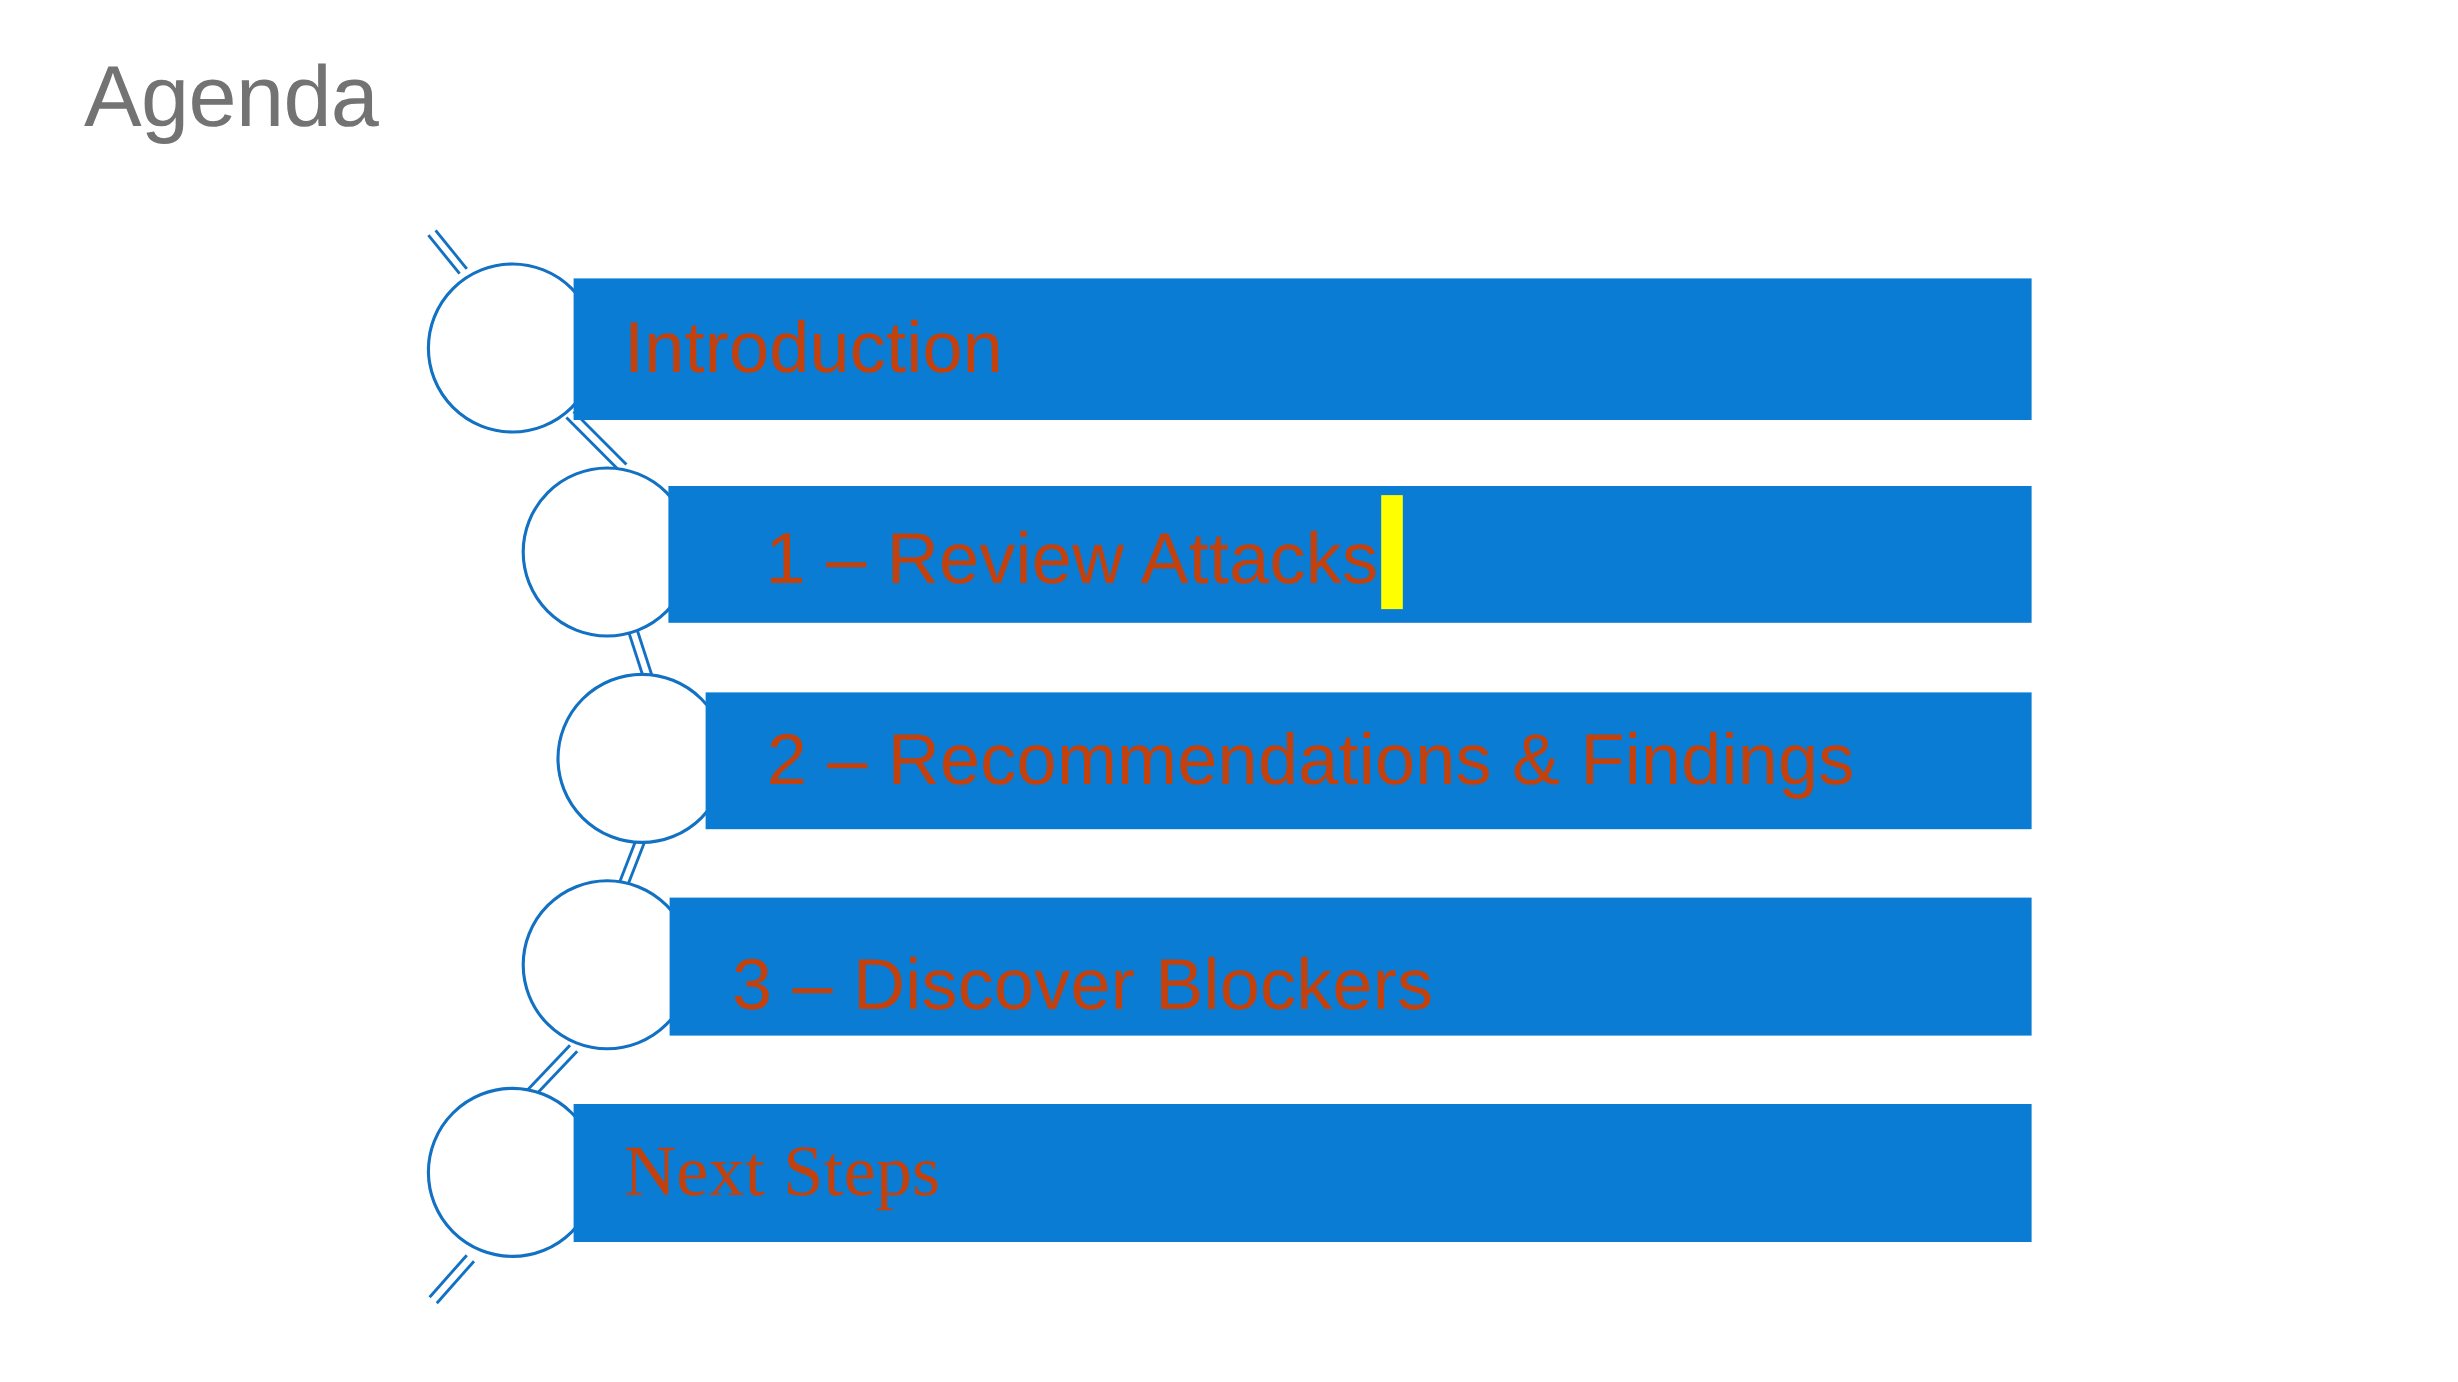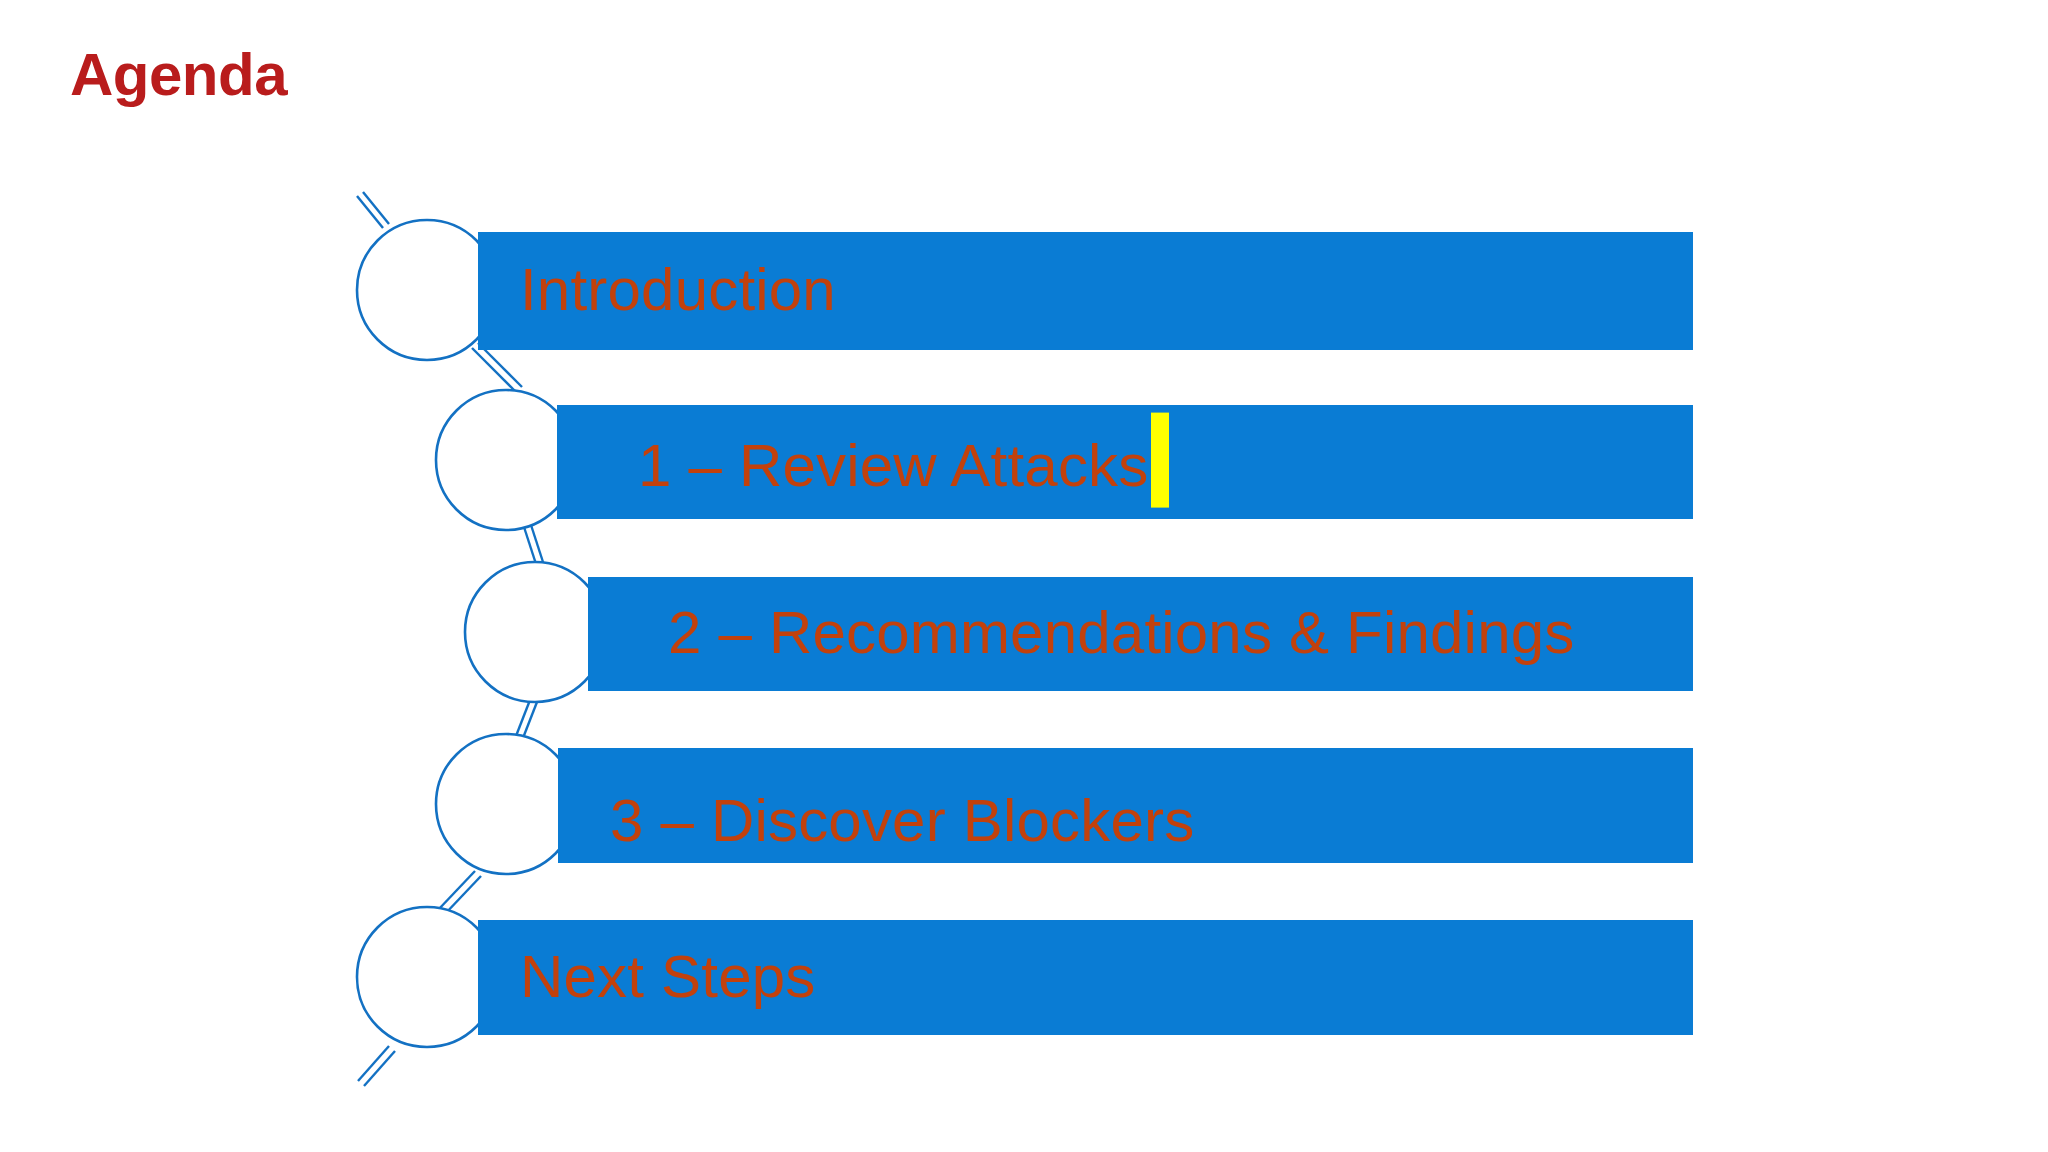--- a/index.html
+++ b/index.html
@@ -20,23 +20,23 @@
     width: 2048px;
     height: 1152px;
     background: #ffffff;
   }
 
   
   #slide-title {
     position: absolute;
     left: 70px;
     top: 40px;
-    font-size: 60px;
-    font-weight: 700;
-    color: #b91c1c;
+    font-size: 72px;
+    font-weight: 400;
+    color: #737373;
     letter-spacing: -0.5px;
     line-height: 1.15;
     white-space: nowrap;
   }
 
   
   #chain-layer {
     position: absolute;
     left: 0;
     top: 0;
@@ -146,23 +146,23 @@
   <div class="agenda-row" id="row-5">
     <div class="agenda-bar"></div>
   </div>
 
   <div class="agenda-row" id="lbl-1" style="left:478px; top:232px; width:1215px; height:118px;">
     <div class="agenda-label" style="left:42px;">Introduction</div>
   </div>
   <div class="agenda-row" id="lbl-2" style="left:586px; top:405px; width:1136px; height:114px;">
     <div class="agenda-label" style="left:52px;"><span>1 – Review Attacks</span><span class="text-cursor"></span></div>
   </div>
-  <div class="agenda-row" id="lbl-3" style="left:616px; top:577px; width:1105px; height:114px;">
+  <div class="agenda-row" id="lbl-3" style="left:587px; top:577px; width:1105px; height:114px;">
     <div class="agenda-label" style="left:52px;">2 – Recommendations &amp; Findings</div>
   </div>
   <div class="agenda-row" id="lbl-4" style="left:558px; top:748px; width:1135px; height:115px;margin-top:16px;">
     <div class="agenda-label" style="left:52px;">3 – Discover Blockers</div>
   </div>
-  <div class="agenda-row" id="lbl-5" style="left:478px; top:920px; width:1349px; height:115px;">
+  <div class="agenda-row" id="lbl-5" style="left:478px; top:920px; width:1349px; height:115px;font-family:Liberation Serif, serif;">
     <div class="agenda-label" style="left:42px;">Next Steps</div>
   </div>
 
 </div>
 
 </body></html>

